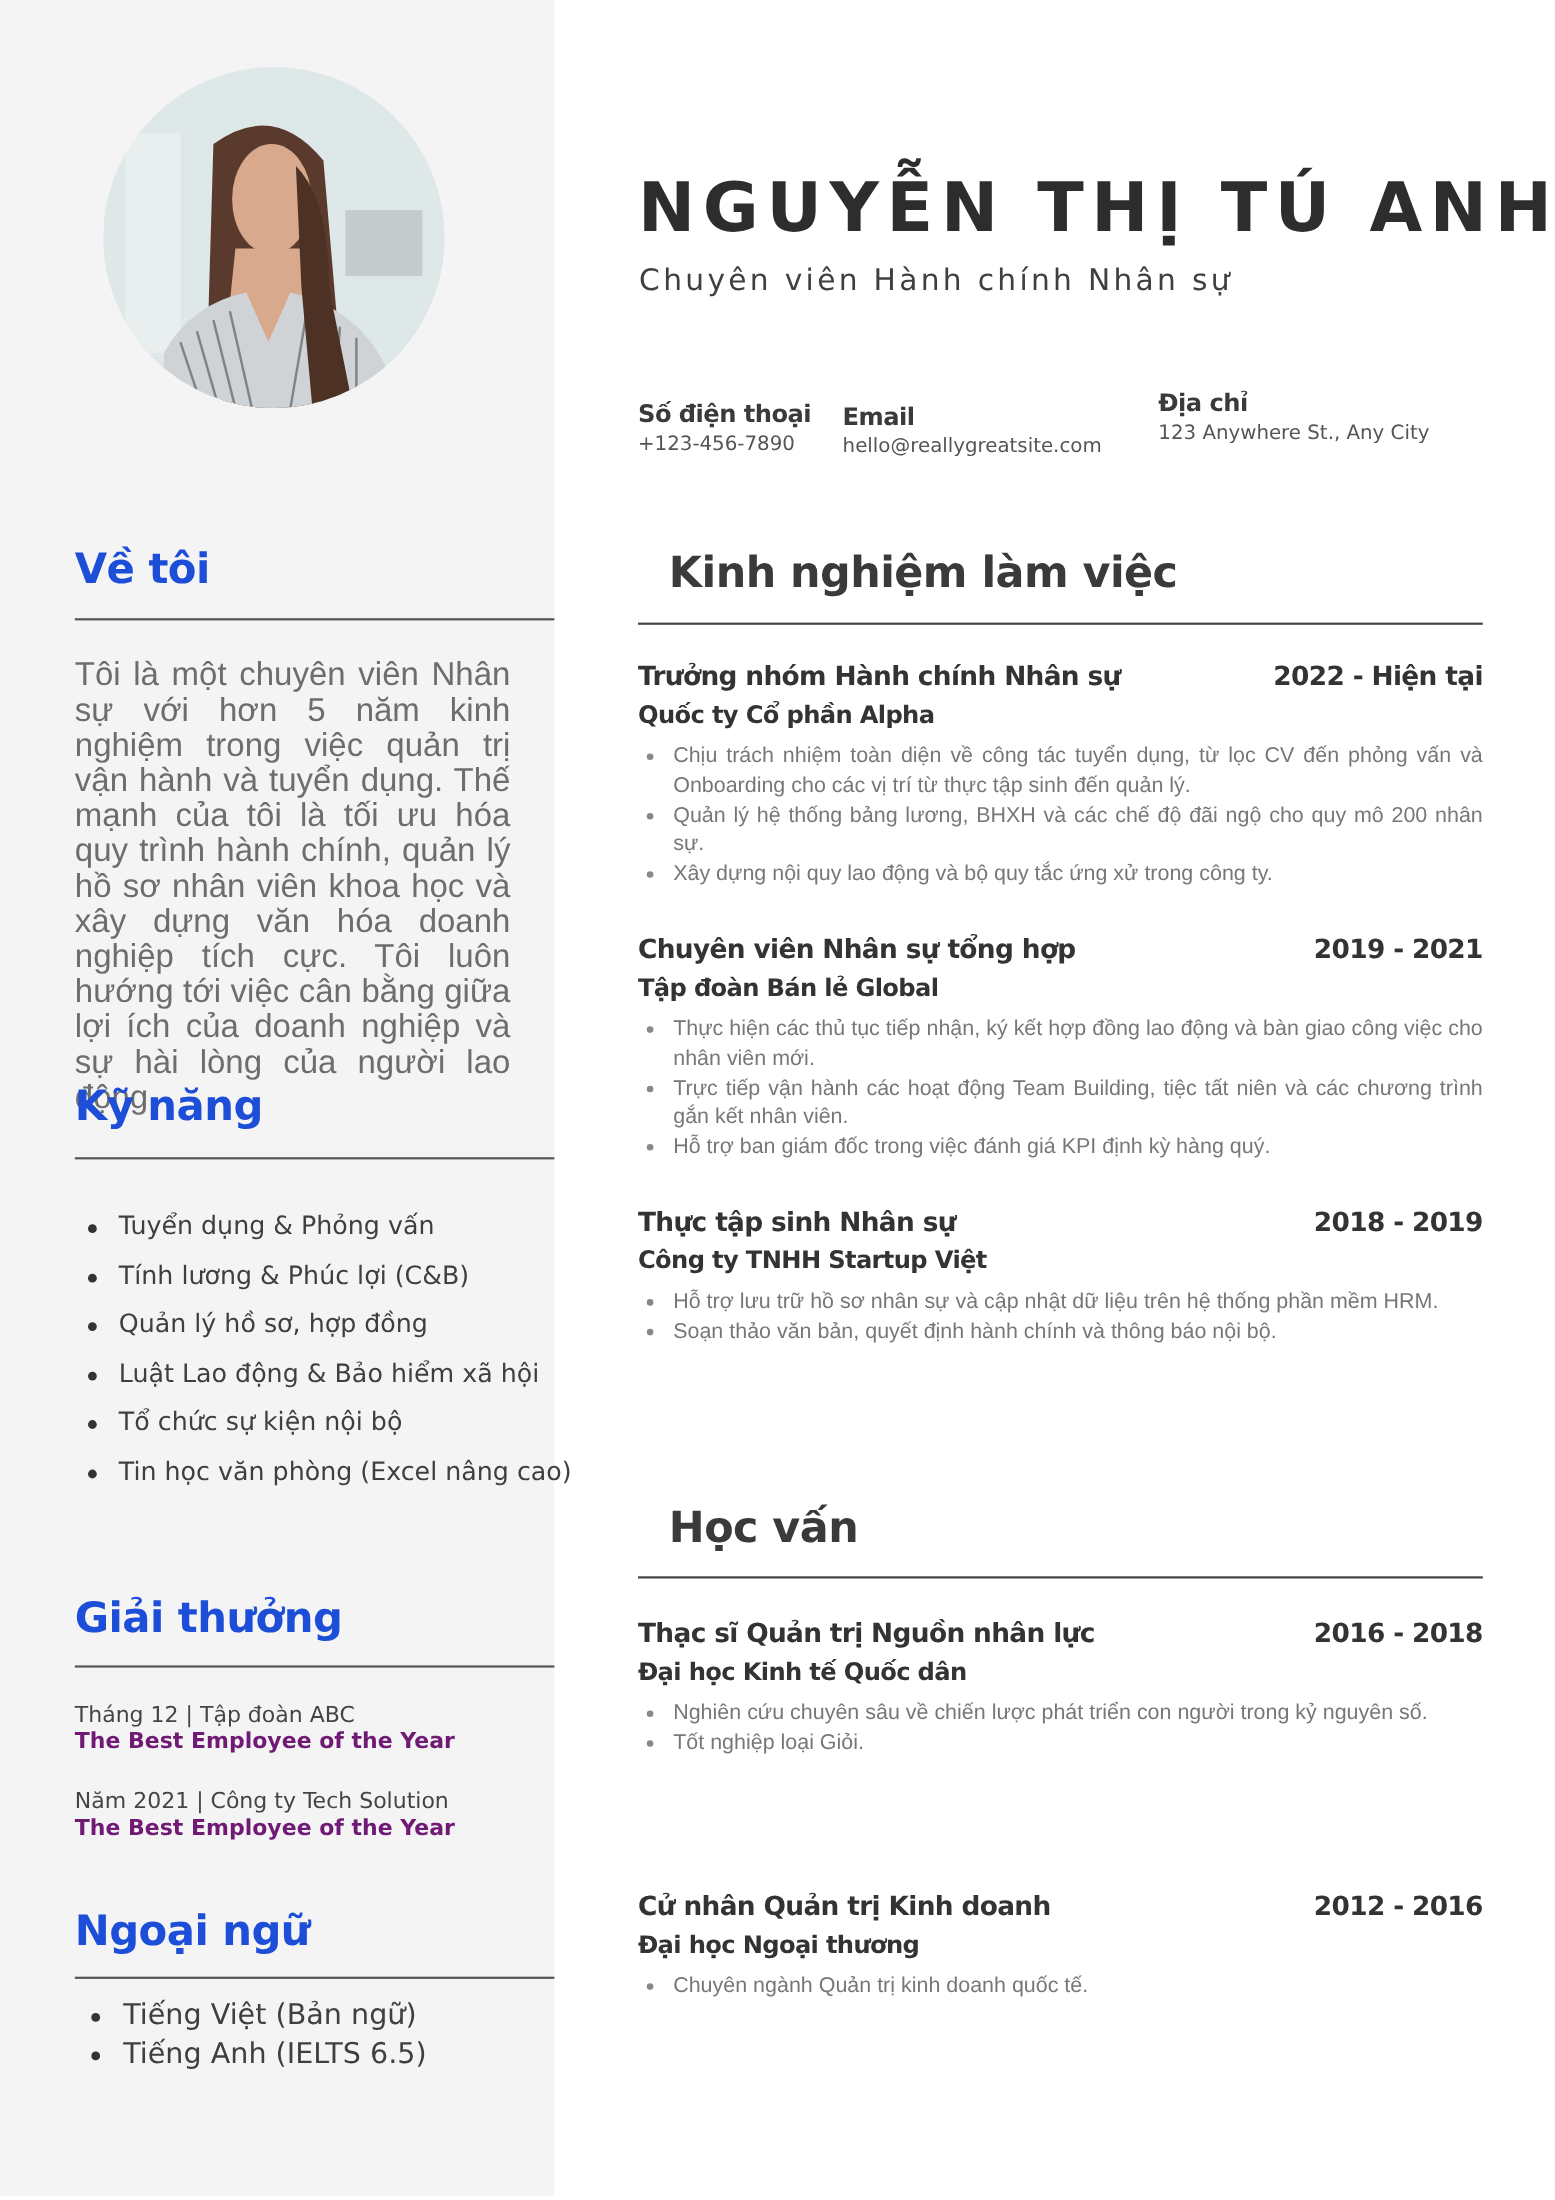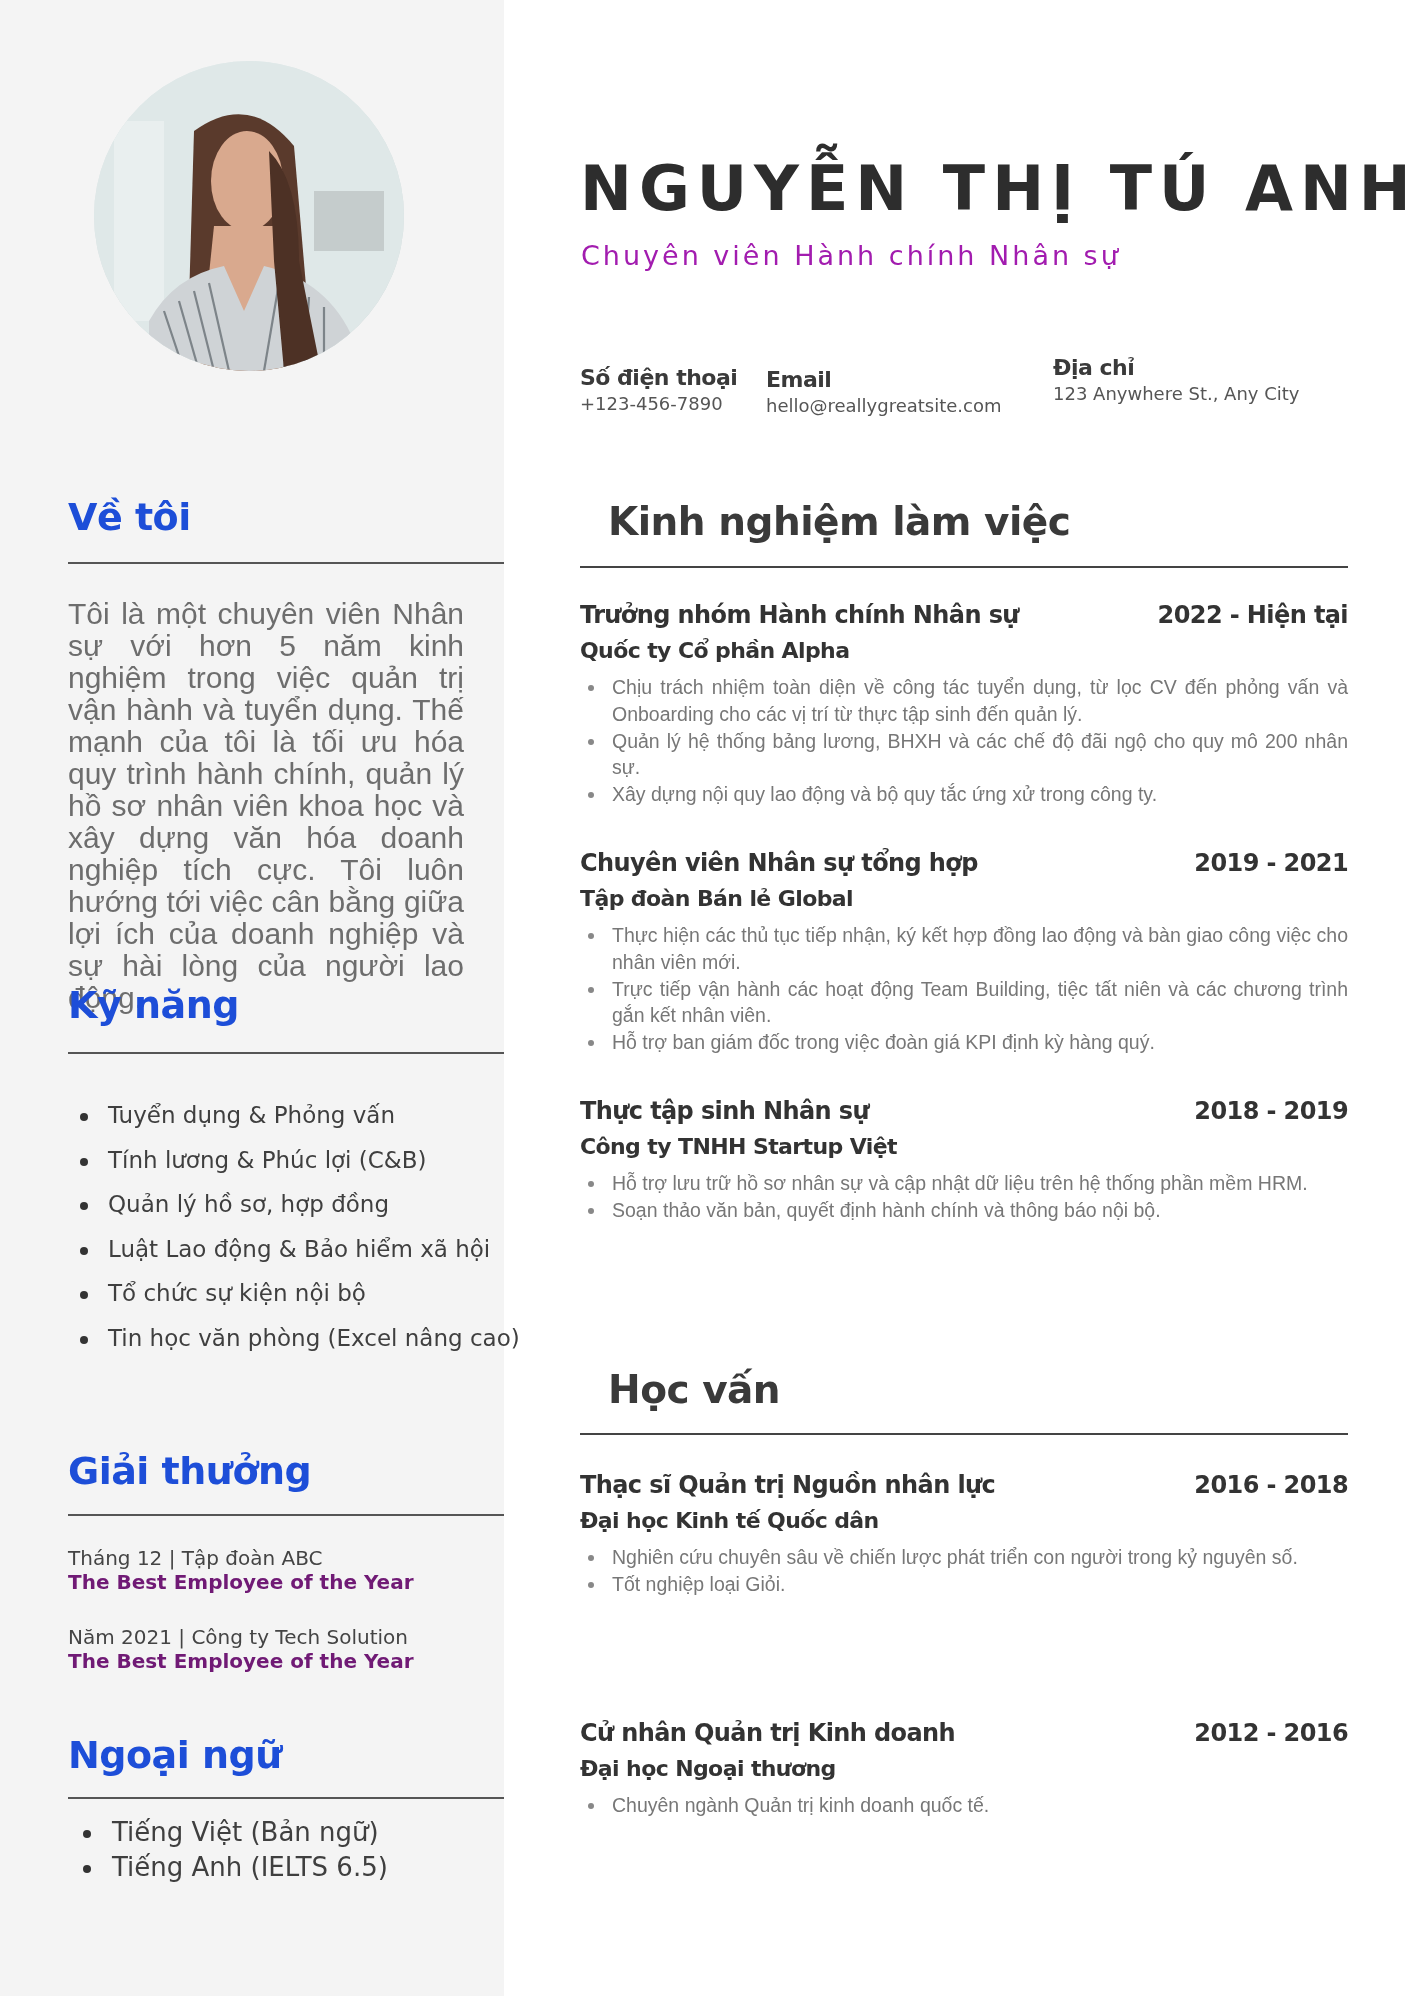--- a/index.html
+++ b/index.html
@@ -60,21 +60,21 @@
 
   
   .name {
     position: absolute; left: 580px; top: 158px; margin: 0;
     font-family: "DejaVu Sans", sans-serif; font-weight: bold; font-size: 62px;
     letter-spacing: 7px; color: #2d2d2d; line-height: 1; white-space: nowrap;
   }
   .role {
     position: absolute; left: 581px; top: 242px; margin: 0;
     font-family: "DejaVu Sans", sans-serif; font-size: 27px; letter-spacing: 3px;
-    color: #a21caf; line-height: 1; white-space: nowrap;
+    color: #404040; line-height: 1; white-space: nowrap;
   }
   .contact { position: absolute; top: 364px; }
   .contact-label { font-family: "DejaVu Sans", sans-serif; font-weight: bold; font-size: 22px; color: #3a3a3a; line-height: 28px; letter-spacing: -0.5px; }
   .contact-value { font-family: "DejaVu Sans", sans-serif; font-size: 18px; color: #555; line-height: 24px; }
 
   .main-h {
     position: absolute; left: 608px; margin: 0;
     font-family: "DejaVu Sans", sans-serif; font-weight: bold; font-size: 39px;
     color: #3a3a3a; line-height: 1; letter-spacing: -0.5px;
   }
@@ -199,21 +199,21 @@
 
 <div class="entry" style="top:846px;">
   <div class="entry-top">
     <span class="entry-title">Chuyên viên Nhân sự tổng hợp</span>
     <span class="entry-date">2019 - 2021</span>
   </div>
   <div class="entry-org">Tập đoàn Bán lẻ Global</div>
   <ul class="entry-bullets">
     <li>Thực hiện các thủ tục tiếp nhận, ký kết hợp đồng lao động và bàn giao công việc cho nhân viên mới.</li>
     <li>Trực tiếp vận hành các hoạt động Team Building, tiệc tất niên và các chương trình gắn kết nhân viên.</li>
-    <li>Hỗ trợ ban giám đốc trong việc đoàn giá KPI định kỳ hàng quý.</li>
+    <li>Hỗ trợ ban giám đốc trong việc đánh giá KPI định kỳ hàng quý.</li>
   </ul>
 </div>
 
 <div class="entry" style="top:1094px;">
   <div class="entry-top">
     <span class="entry-title">Thực tập sinh Nhân sự</span>
     <span class="entry-date">2018 - 2019</span>
   </div>
   <div class="entry-org">Công ty TNHH Startup Việt</div>
   <ul class="entry-bullets">

